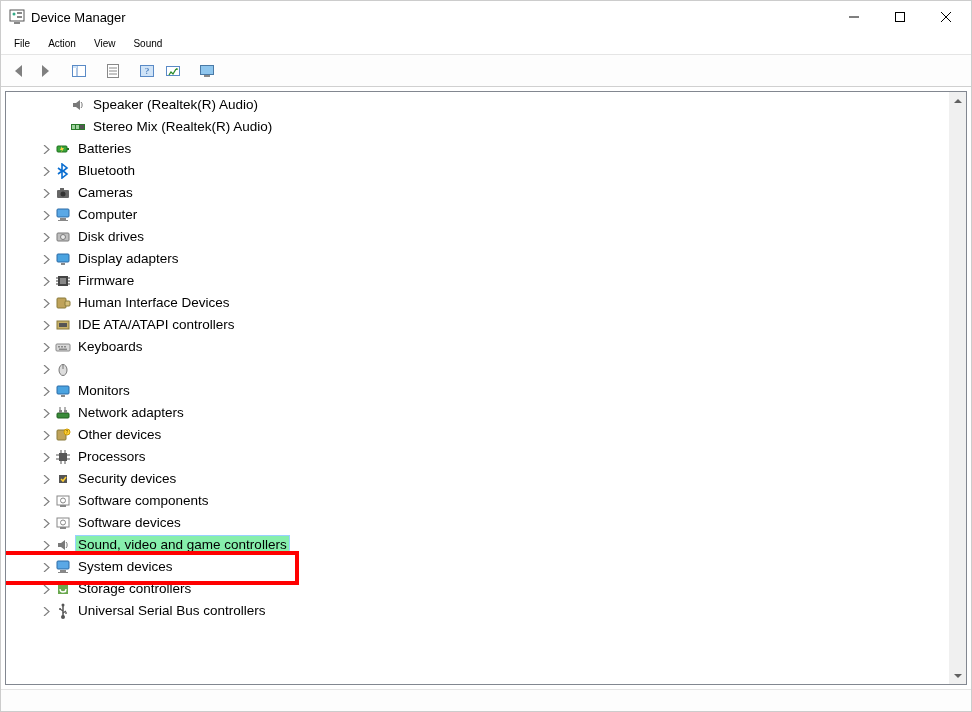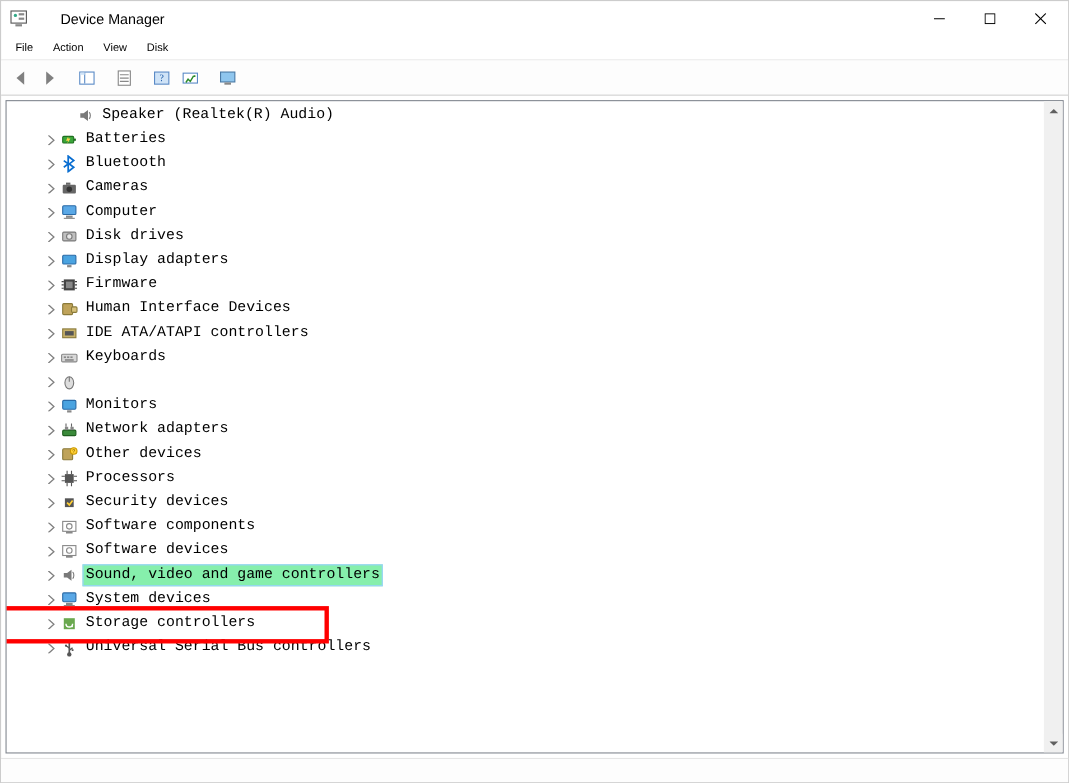--- a/index.html
+++ b/index.html
@@ -2,38 +2,38 @@
 <html><head>
 <meta charset="utf-8">
 <style>
   * { box-sizing: border-box; }
   html,body { margin:0; padding:0; font-family: "Segoe UI", Tahoma, sans-serif; font-size:13px; background:#fff; color:#000; }
   .window { width:972px; height:712px; border:1px solid #ccc; display:flex; flex-direction:column; background:#fff; position:relative; }
 
   
   .titlebar { height:32px; display:flex; align-items:center; padding:0 2px 0 8px; }
   .titlebar .app-icon { width:16px; height:16px; margin-right:6px; display:flex; align-items:center; justify-content:center; }
-  .titlebar .title { flex:0 0 auto; font-size:13px;margin-left:24px; }
+  .titlebar .title { flex:0 0 auto; font-size:13px; }
   .titlebar .spacer { flex:1; }
   .win-btn { width:46px; height:30px; display:flex; align-items:center; justify-content:center; }
   .win-btn svg { width:10px; height:10px; }
 
   
   .menubar { height:22px; display:flex; align-items:center; padding:0 4px; border-bottom:1px solid #e5e5e5; }
   .menu-item { padding:2px 9px; font-size:10px; }
 
   
   .toolbar { height:32px; display:flex; align-items:center; padding:0 6px; gap:2px; border-bottom:1px solid #d0d0d0; background:#fdfdfd; }
   .tb-btn { width:24px; height:24px; display:flex; align-items:center; justify-content:center; border:1px solid transparent; border-radius:2px; }
   .tb-sep { width:6px; }
   .tb-btn svg { width:16px; height:16px; }
 
   
   .content-frame { flex:1; margin:4px; border:1px solid #828790; background:#fff; position:relative; overflow:hidden; }
-  .tree { position:absolute; left:0; top:0; right:17px; bottom:0; overflow:hidden; padding:2px 0;font-family:Liberation Mono, monospace; }
+  .tree { position:absolute; left:0; top:0; right:17px; bottom:0; overflow:hidden; padding:2px 0; }
   .vscroll { position:absolute; right:0; top:0; bottom:0; width:17px; background:#f0f0f0; }
   .vscroll .up, .vscroll .down { position:absolute; left:0; width:17px; height:17px; display:flex; align-items:center; justify-content:center; background:#f0f0f0; }
   .vscroll .up { top:0; } .vscroll .down { bottom:0; }
   .vscroll svg { width:8px; height:8px; fill:#606060; }
 
   .row { height:22px; display:flex; align-items:center; white-space:nowrap; }
   .expander { width:12px; height:12px; display:flex; align-items:center; justify-content:center; color:#808080; margin-right:3px; }
   .expander svg { width:9px; height:9px; }
   .node-icon { width:16px; height:16px; margin-right:4px; display:flex; align-items:center; justify-content:center; }
   .node-label { padding:1px 2px; border:1px solid transparent; line-height:16px; font-size:13.5px; }
@@ -79,21 +79,21 @@
           <line x1="0" y1="0" x2="10" y2="10" stroke="#000" stroke-width="1"></line>
           <line x1="10" y1="0" x2="0" y2="10" stroke="#000" stroke-width="1"></line>
         </svg>
     </div>
   </div>
 
   <div class="menubar">
     <div class="menu-item">File</div>
     <div class="menu-item">Action</div>
     <div class="menu-item">View</div>
-    <div class="menu-item">Disk</div>
+    <div class="menu-item">Sound</div>
   </div>
 
   <div class="toolbar">
     <div class="tb-btn">
       <svg viewBox="0 0 16 16">
           <path d="M11 2 L4 8 L11 14 Z" fill="#808080"></path>
         </svg>
     </div>
     <div class="tb-btn">
       <svg viewBox="0 0 16 16">
@@ -143,20 +143,31 @@
   <div class="content-frame">
     <div class="tree" id="tree">
         <div class="row indent-2">
           <span class="node-icon">
             <svg viewBox="0 0 16 16">
               <path d="M3 6h3l4-3v10l-4-3H3z" fill="#7a7a7a"></path>
               <path d="M11 5c1.5 1 1.5 5 0 6" fill="none" stroke="#7a7a7a"></path>
             </svg>
           </span>
           <span class="node-label">Speaker (Realtek(R) Audio)</span>
+        </div>
+        <div class="row indent-2">
+          <span class="node-icon">
+            <svg viewBox="0 0 16 16">
+              <rect x="1" y="5" width="14" height="6" fill="#2a7a2a"></rect>
+              <rect x="2" y="6" width="3" height="4" fill="#9ed39e"></rect>
+              <rect x="6" y="6" width="3" height="4" fill="#9ed39e"></rect>
+              <rect x="10" y="6" width="4" height="4" fill="#555"></rect>
+            </svg>
+          </span>
+          <span class="node-label">Stereo Mix (Realtek(R) Audio)</span>
         </div>
         <div class="row indent-1">
           <span class="expander">
             <svg viewBox="0 0 9 9">
               <path d="M2 0 L7 4.5 L2 9" fill="none" stroke="#808080" stroke-width="1.2"></path>
             </svg>
           </span>
           <span class="node-icon">
             <svg viewBox="0 0 16 16">
               <rect x="2" y="5" width="10" height="6" rx="1" fill="#3aa63a" stroke="#1f6f1f"></rect>

